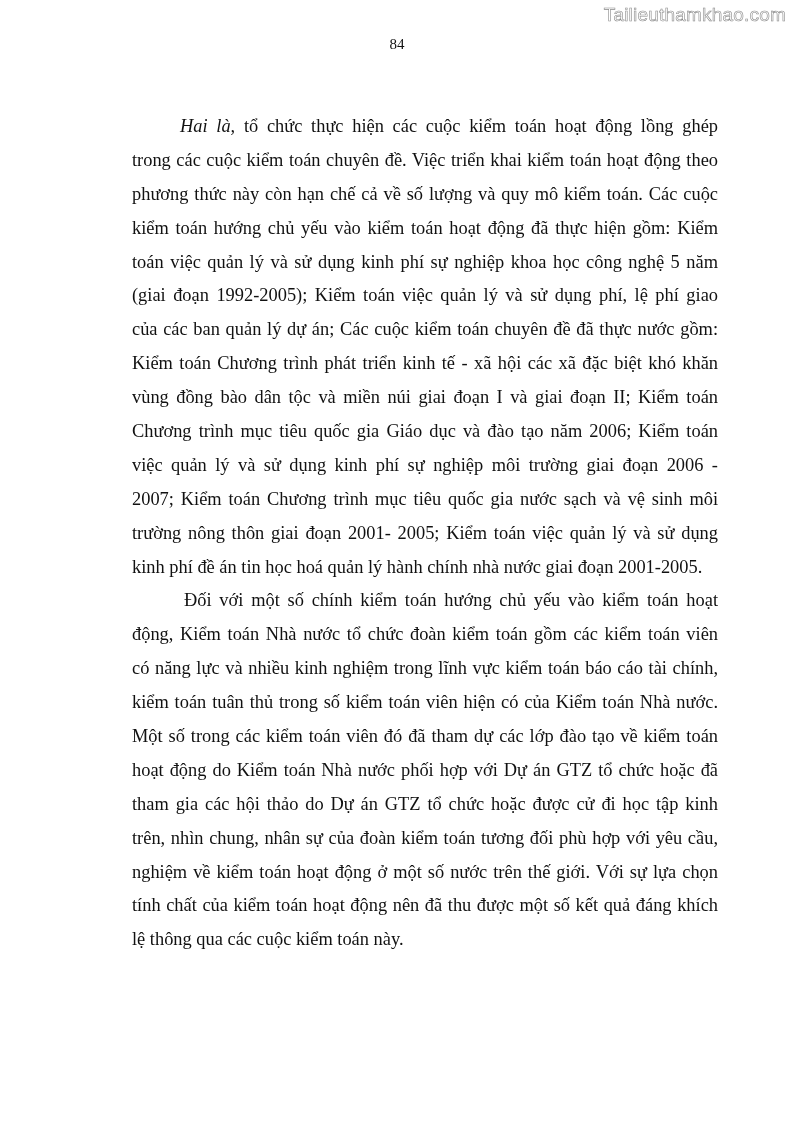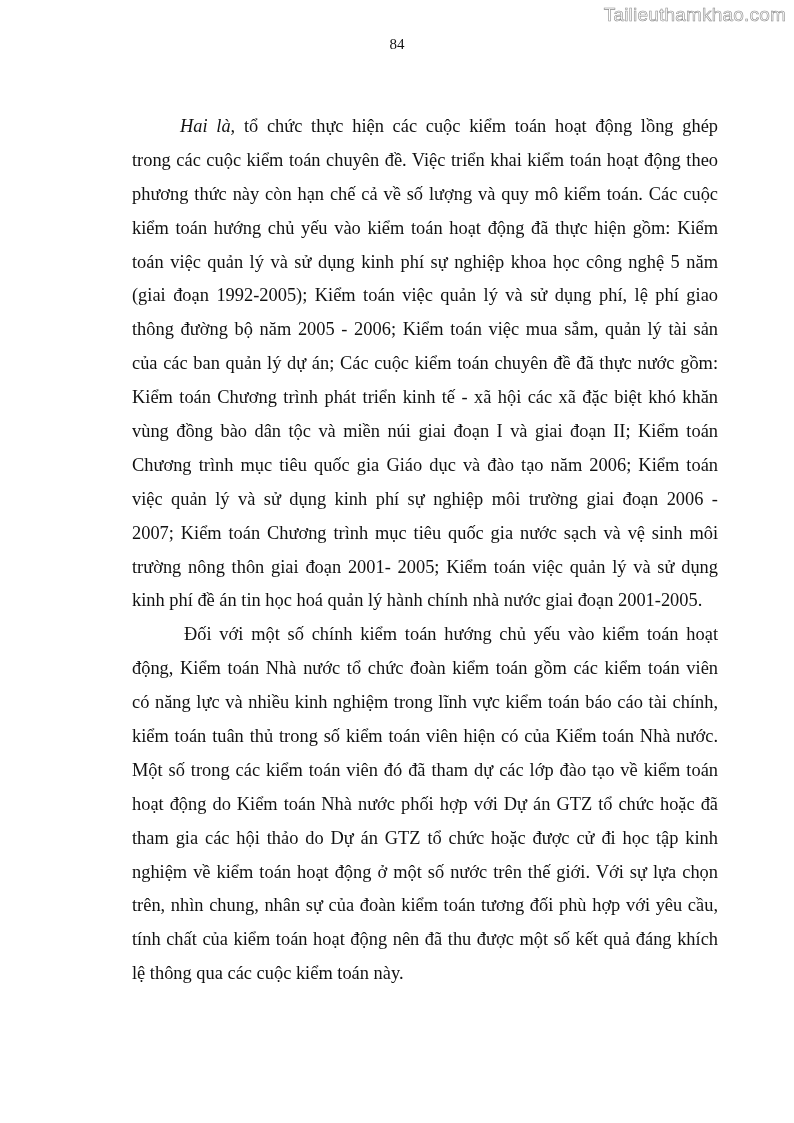--- a/index.html
+++ b/index.html
@@ -24,36 +24,35 @@
 <div class="page-number">84</div>
 
 <div class="body">
   <div class="para">
     <div class="line indent"><span><em>Hai là,</em><span> tổ chức thực hiện các cuộc kiểm toán hoạt động lồng ghép</span></span></div>
     <div class="line"><span>trong các cuộc kiểm toán chuyên đề. Việc triển khai kiểm toán hoạt động theo</span></div>
     <div class="line"><span>phương thức này còn hạn chế cả về số lượng và quy mô kiểm toán. Các cuộc</span></div>
     <div class="line"><span>kiểm toán hướng chủ yếu vào kiểm toán hoạt động đã thực hiện gồm: Kiểm</span></div>
     <div class="line"><span>toán việc quản lý và sử dụng kinh phí sự nghiệp khoa học công nghệ 5 năm</span></div>
     <div class="line"><span>(giai đoạn 1992-2005); Kiểm toán việc quản lý và sử dụng phí, lệ phí giao</span></div>
-    <div class="line"><span>thông đường bộ năm 2005 - 2006; Kiểm toán việc mua sắm, quản lý tài sản</span></div>
     <div class="line"><span>của các ban quản lý dự án; Các cuộc kiểm toán chuyên đề đã thực nước gồm:</span></div>
     <div class="line"><span>Kiểm toán Chương trình phát triển kinh tế - xã hội các xã đặc biệt khó khăn</span></div>
     <div class="line"><span>vùng đồng bào dân tộc và miền núi giai đoạn I và giai đoạn II; Kiểm toán</span></div>
     <div class="line"><span>Chương trình mục tiêu quốc gia Giáo dục và đào tạo năm 2006; Kiểm toán</span></div>
     <div class="line"><span>việc quản lý và sử dụng kinh phí sự nghiệp môi trường giai đoạn 2006 -</span></div>
     <div class="line"><span>2007; Kiểm toán Chương trình mục tiêu quốc gia nước sạch và vệ sinh môi</span></div>
     <div class="line"><span>trường nông thôn giai đoạn 2001- 2005; Kiểm toán việc quản lý và sử dụng</span></div>
     <div class="line last"><span>kinh phí đề án tin học hoá quản lý hành chính nhà nước giai đoạn 2001-2005.</span></div>
   </div>
   <div class="para">
     <div class="line indent2"><span>Đối với một số chính kiểm toán hướng chủ yếu vào kiểm toán hoạt</span></div>
     <div class="line"><span>động, Kiểm toán Nhà nước tổ chức đoàn kiểm toán gồm các kiểm toán viên</span></div>
     <div class="line"><span>có năng lực và nhiều kinh nghiệm trong lĩnh vực kiểm toán báo cáo tài chính,</span></div>
     <div class="line"><span>kiểm toán tuân thủ trong số kiểm toán viên hiện có của Kiểm toán Nhà nước.</span></div>
     <div class="line"><span>Một số trong các kiểm toán viên đó đã tham dự các lớp đào tạo về kiểm toán</span></div>
     <div class="line"><span>hoạt động do Kiểm toán Nhà nước phối hợp với Dự án GTZ tổ chức hoặc đã</span></div>
     <div class="line"><span>tham gia các hội thảo do Dự án GTZ tổ chức hoặc được cử đi học tập kinh</span></div>
+    <div class="line"><span>trên, nhìn chung, nhân sự của đoàn kiểm toán tương đối phù hợp với yêu cầu,</span></div>
     <div class="line"><span>nghiệm về kiểm toán hoạt động ở một số nước trên thế giới. Với sự lựa chọn</span></div>
-    <div class="line"><span>trên, nhìn chung, nhân sự của đoàn kiểm toán tương đối phù hợp với yêu cầu,</span></div>
     <div class="line"><span>tính chất của kiểm toán hoạt động nên đã thu được một số kết quả đáng khích</span></div>
     <div class="line last"><span>lệ thông qua các cuộc kiểm toán này.</span></div>
   </div>
 </div>
 
 </body></html>

